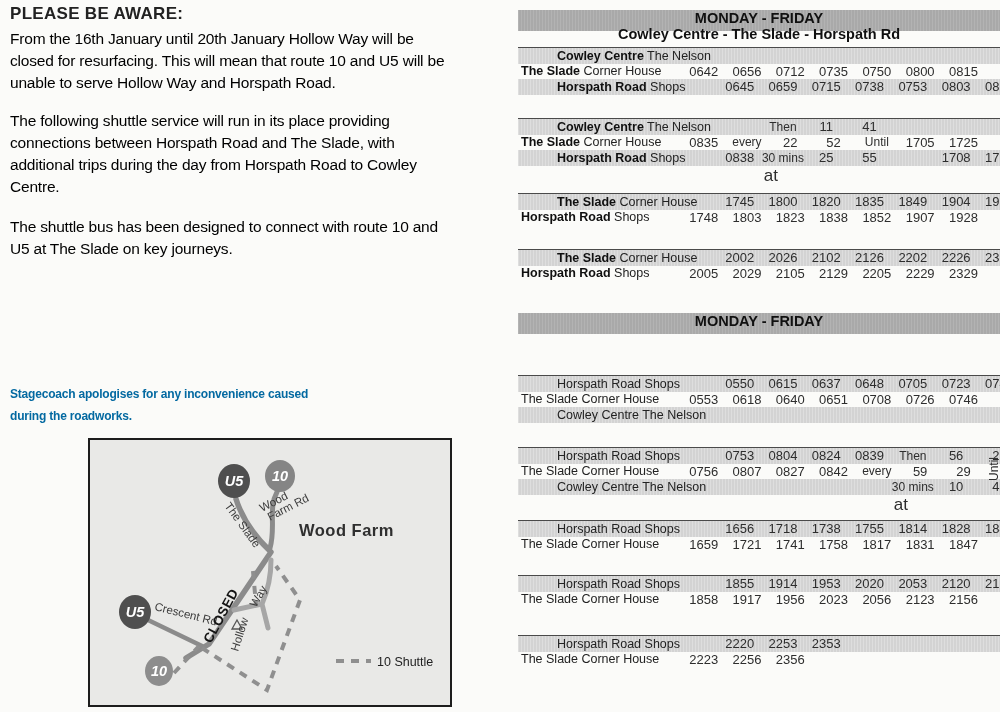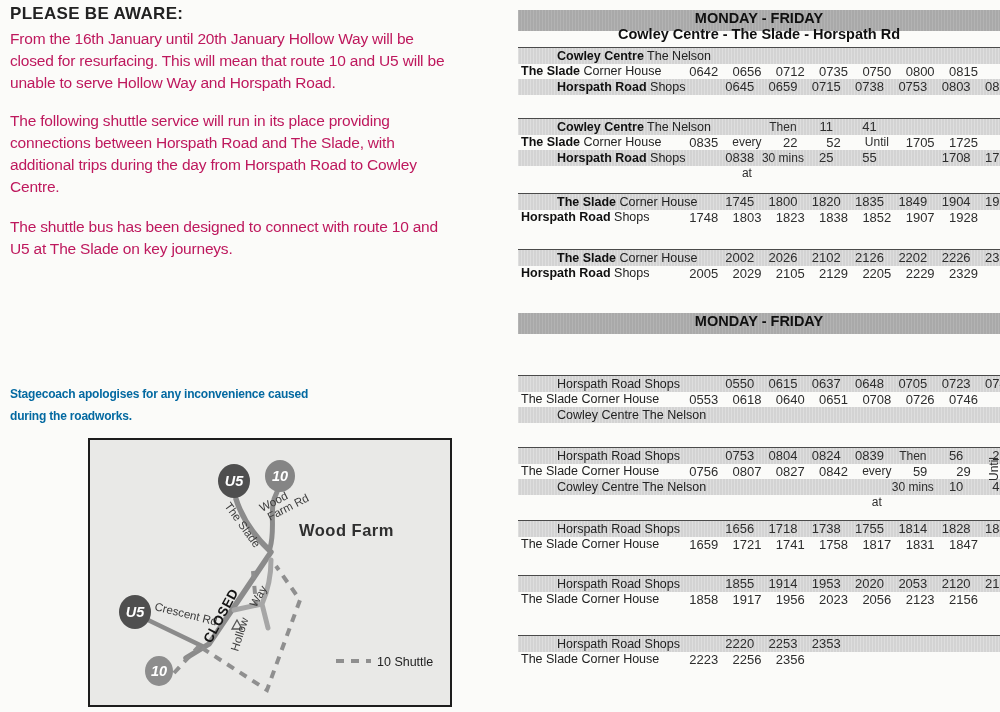--- a/index.html
+++ b/index.html
@@ -6,21 +6,21 @@
   body{
     width:1000px;height:712px;position:relative;overflow:hidden;
     background:#fbfbf9;
     font-family:"Liberation Sans", sans-serif;
     -webkit-font-smoothing:antialiased;
   }
   
   .notice{position:absolute;left:10px;top:4px;width:505px;height:430px;}
   .notice-title{position:absolute;left:0;top:0;margin:0;font-size:17px;font-weight:bold;color:#222;letter-spacing:.3px;text-align:center;}
   .para{position:absolute;left:0;margin:0;width:505px;white-space:pre-line;
-        font-size:15.5px;line-height:22px;color:#be185d;letter-spacing:-0.2px;}
+        font-size:15.5px;line-height:22px;color:#000000;letter-spacing:-0.2px;}
   .para.p1{top:24px;}
   .para.p2{top:106px;}
   .para.p3{top:212px;}
   .para.p4{top:284px;}
   .para.apology{top:379px;font-weight:bold;color:#0369a1;font-size:12px;}
   
   .map-box{position:absolute;left:88px;top:438px;width:364px;height:269px;
            background:#e9e9e7;border:2px solid #1d1d1d;box-sizing:border-box;}
   .map-box svg{position:absolute;left:0;top:0;width:360px;height:265px;}
   .road{stroke:#8b8b8b;fill:none;stroke-linecap:round;stroke-linejoin:round;}
@@ -41,21 +41,21 @@
             font-weight:bold;font-size:14.5px;color:#101010;flex-direction:column;}
   .t-block{position:absolute;left:0;width:482px;}
   .t-row{display:grid;grid-template-columns:164px repeat(7,43.3px);height:15.5px;align-items:center;}
   .t-row.shaded{background:#d3d3d3;
     background-image:repeating-linear-gradient(90deg,rgba(255,255,255,.25) 0 1px,rgba(0,0,0,0) 1px 3px);padding-left:36px;}
   .t-row.first{border-top:1.2px solid #4a4a4a;}
   .t-label{font-size:12.5px;color:#222;padding-left:3px;white-space:nowrap;overflow:hidden;}
   .t-label b{color:#101010;}
   .t-cell{font-size:13px;text-align:center;color:#2d2d2d;white-space:nowrap;}
   .t-cell.word{font-size:12px;}
-  .at-note{position:absolute;font-size:12px;color:#2d2d2d;transform:translateX(-50%);}
+  .at-note{position:absolute;font-size:17px;color:#2d2d2d;transform:translateX(-50%);margin-left:24px;}
   .rot-until{position:absolute;left:464px;top:15px;font-size:12px;color:#2d2d2d;
              transform:rotate(-90deg);transform-origin:center;}
 </style>
 </head>
 <body>
 
 <section class="notice">
   <h1 class="notice-title">PLEASE BE AWARE:</h1>
   <p class="para p1">From the 16th January until 20th January Hollow Way will be
 closed for resurfacing. This will mean that route 10 and U5 will be

